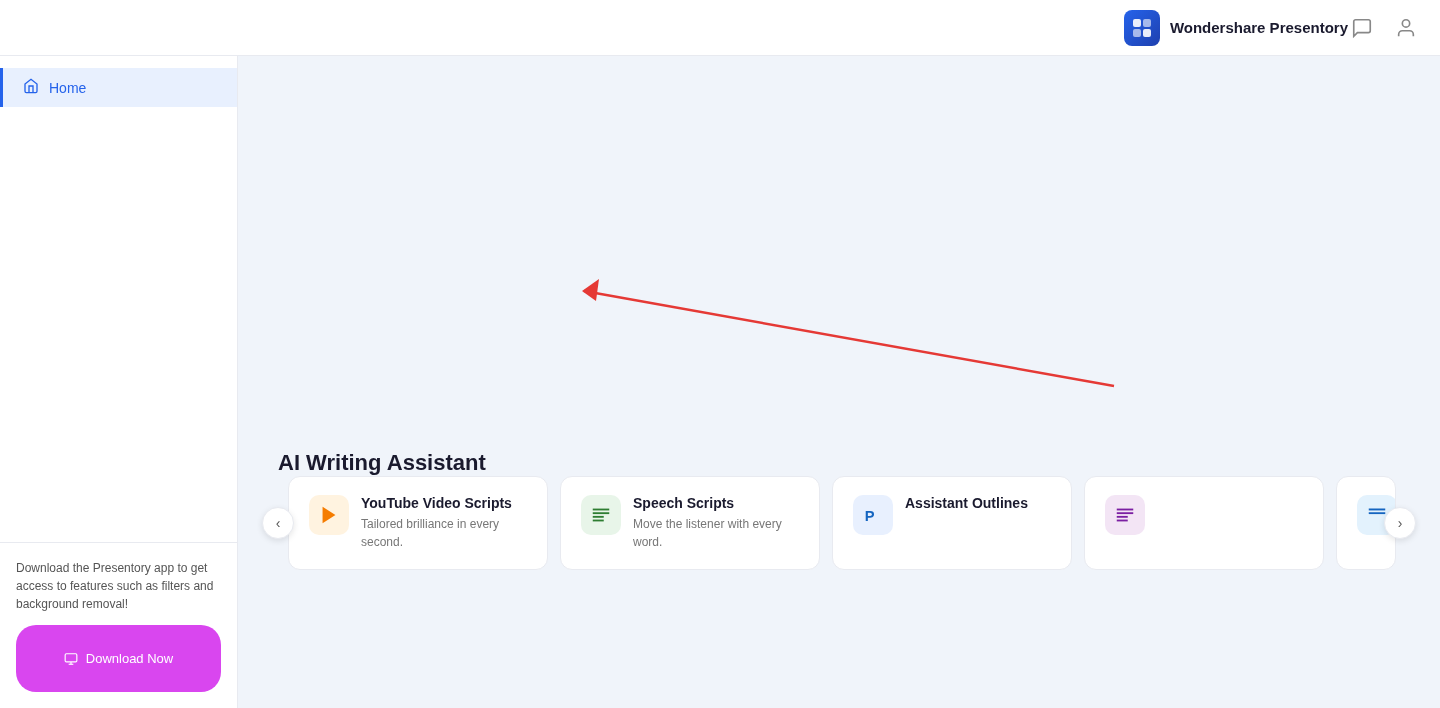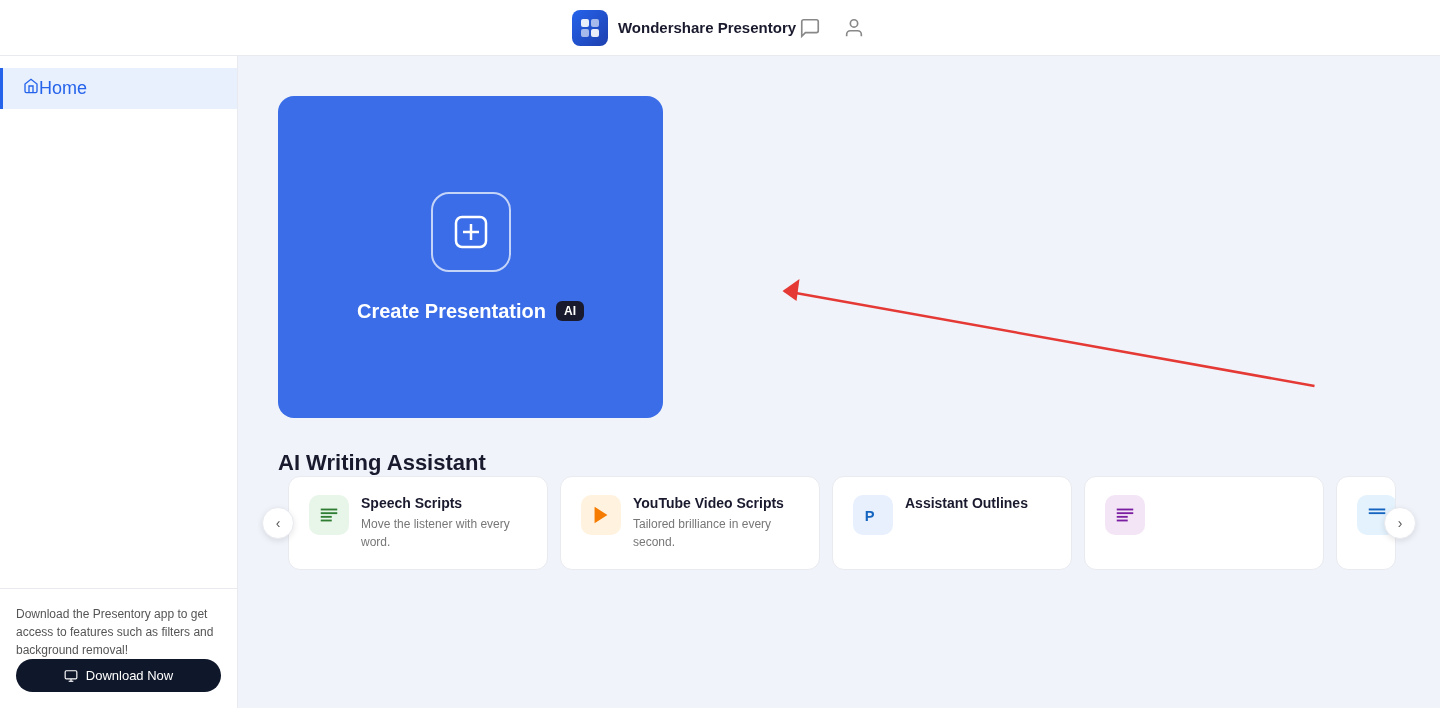--- a/index.html
+++ b/index.html
@@ -4,21 +4,21 @@
   <style>
     * { box-sizing: border-box; margin: 0; padding: 0; }
     body { font-family: -apple-system, BlinkMacSystemFont, 'Segoe UI', sans-serif; background: #f0f4fa; width: 1440px; height: 708px; overflow: hidden; display: flex; flex-direction: column; }
 
     
     .topbar {
       height: 56px;
       background: #ffffff;
       display: flex;
       align-items: center;
-      justify-content: center;
+      justify-content: flex-end;
       padding: 0 20px;
       border-bottom: 1px solid #e8eaf0;
       flex-shrink: 0;
     }
     .topbar-left { display: flex; align-items: center; gap: 10px; }
     .app-logo {
       width: 36px; height: 36px;
       background: linear-gradient(135deg, #2563eb, #1e40af);
       border-radius: 8px;
       display: flex; align-items: center; justify-content: center;
@@ -37,47 +37,49 @@
       background: #ffffff;
       border-right: 1px solid #e8eaf0;
       display: flex;
       flex-direction: column;
       flex-shrink: 0;
     }
     .sidebar-nav { flex: 1; padding: 12px 0; }
     .sidebar-item {
       display: flex;
       align-items: center;
+      gap: 10px;
       padding: 10px 20px;
       cursor: pointer;
       border-radius: 0;
-      font-size: 18px;
+      font-size: 14px;
       color: #555;
     }
     .sidebar-item.active {
       background: #e8f0fe;
       color: #2563eb;
       border-left: 3px solid #2563eb;
       font-weight: 500;
     }
     .sidebar-bottom {
       padding: 16px;
       border-top: 1px solid #e8eaf0;
     }
     .download-promo {
       font-size: 12px;
       color: #555;
       line-height: 1.5;
+      margin-bottom: 12px;
     }
     .download-btn {
-      background: #0f172a;
+      background: #d946ef;
       color: white;
       border: none;
       border-radius: 20px;
-      padding: 9px 18px;
+      padding: 26px 18px;
       font-size: 13px;
       font-weight: 500;
       cursor: pointer;
       display: flex;
       align-items: center;
       gap: 8px;
       width: 100%;
       justify-content: center;
     }
 
@@ -301,33 +303,20 @@
         <span>Download Now</span>
       </button>
     </div>
   </div>
 
   <div class="content">
 
 
     <div class="cards-row">
 
-      <div class="create-card">
-        <div class="create-card-icon">
-          <svg width="40" height="40" viewBox="0 0 40 40" fill="none" stroke="white" stroke-width="2.5">
-            <rect x="5" y="5" width="30" height="30" rx="6" stroke="white" stroke-width="2.5"></rect>
-            <line x1="20" y1="12" x2="20" y2="28"></line>
-            <line x1="12" y1="20" x2="28" y2="20"></line>
-          </svg>
-        </div>
-        <div class="create-card-label">
-          <span>Create Presentation</span>
-          <span class="ai-badge">AI</span>
-        </div>
-      </div>
 
       <div class="arrow-container">
         <svg class="red-arrow" viewBox="0 0 650 322" fill="none" xmlns="http://www.w3.org/2000/svg">
 
           <line x1="600" y1="290" x2="70" y2="195" stroke="#e53935" stroke-width="2.5"></line>
 
           <polygon points="68,195 85,183 82,205" fill="#e53935"></polygon>
         </svg>
       </div>
 
@@ -335,49 +324,49 @@
 
     <div>
       <h2 class="section-title">AI Writing Assistant</h2>
 
       <div class="writing-section-wrapper">
         <button class="carousel-btn prev">
           <span>‹</span>
         </button>
 
         <div class="writing-cards">
+
+          <div class="writing-card">
+            <div class="writing-card-icon icon-youtube">
+              <svg width="22" height="22" viewBox="0 0 24 24" fill="#f57c00">
+                <polygon points="5 3 19 12 5 21 5 3"></polygon>
+              </svg>
+            </div>
+            <div class="writing-card-text">
+              <h4>YouTube Video Scripts</h4>
+              <p>Tailored brilliance in every second.</p>
+            </div>
+          </div>
 
           <div class="writing-card">
             <div class="writing-card-icon icon-speech">
               <svg width="22" height="22" viewBox="0 0 24 24" fill="none" stroke="#2e7d32" stroke-width="2">
                 <line x1="3" y1="6" x2="21" y2="6"></line>
                 <line x1="3" y1="10" x2="21" y2="10"></line>
                 <line x1="3" y1="14" x2="15" y2="14"></line>
                 <line x1="3" y1="18" x2="15" y2="18"></line>
               </svg>
             </div>
             <div class="writing-card-text">
               <h4>Speech Scripts</h4>
               <p>Move the listener with every word.</p>
             </div>
           </div>
 
           <div class="writing-card">
-            <div class="writing-card-icon icon-youtube">
-              <svg width="22" height="22" viewBox="0 0 24 24" fill="#f57c00">
-                <polygon points="5 3 19 12 5 21 5 3"></polygon>
-              </svg>
-            </div>
-            <div class="writing-card-text">
-              <h4>YouTube Video Scripts</h4>
-              <p>Tailored brilliance in every second.</p>
-            </div>
-          </div>
-
-          <div class="writing-card">
             <div class="writing-card-icon icon-powerpoint">
               <svg width="22" height="22" viewBox="0 0 24 24" fill="none">
                 <text x="3" y="18" font-size="16" font-weight="bold" fill="#1565c0" font-family="Arial">P</text>
               </svg>
             </div>
             <div class="writing-card-text">
               <h4>Assistant Outlines</h4>
             </div>
           </div>
 

